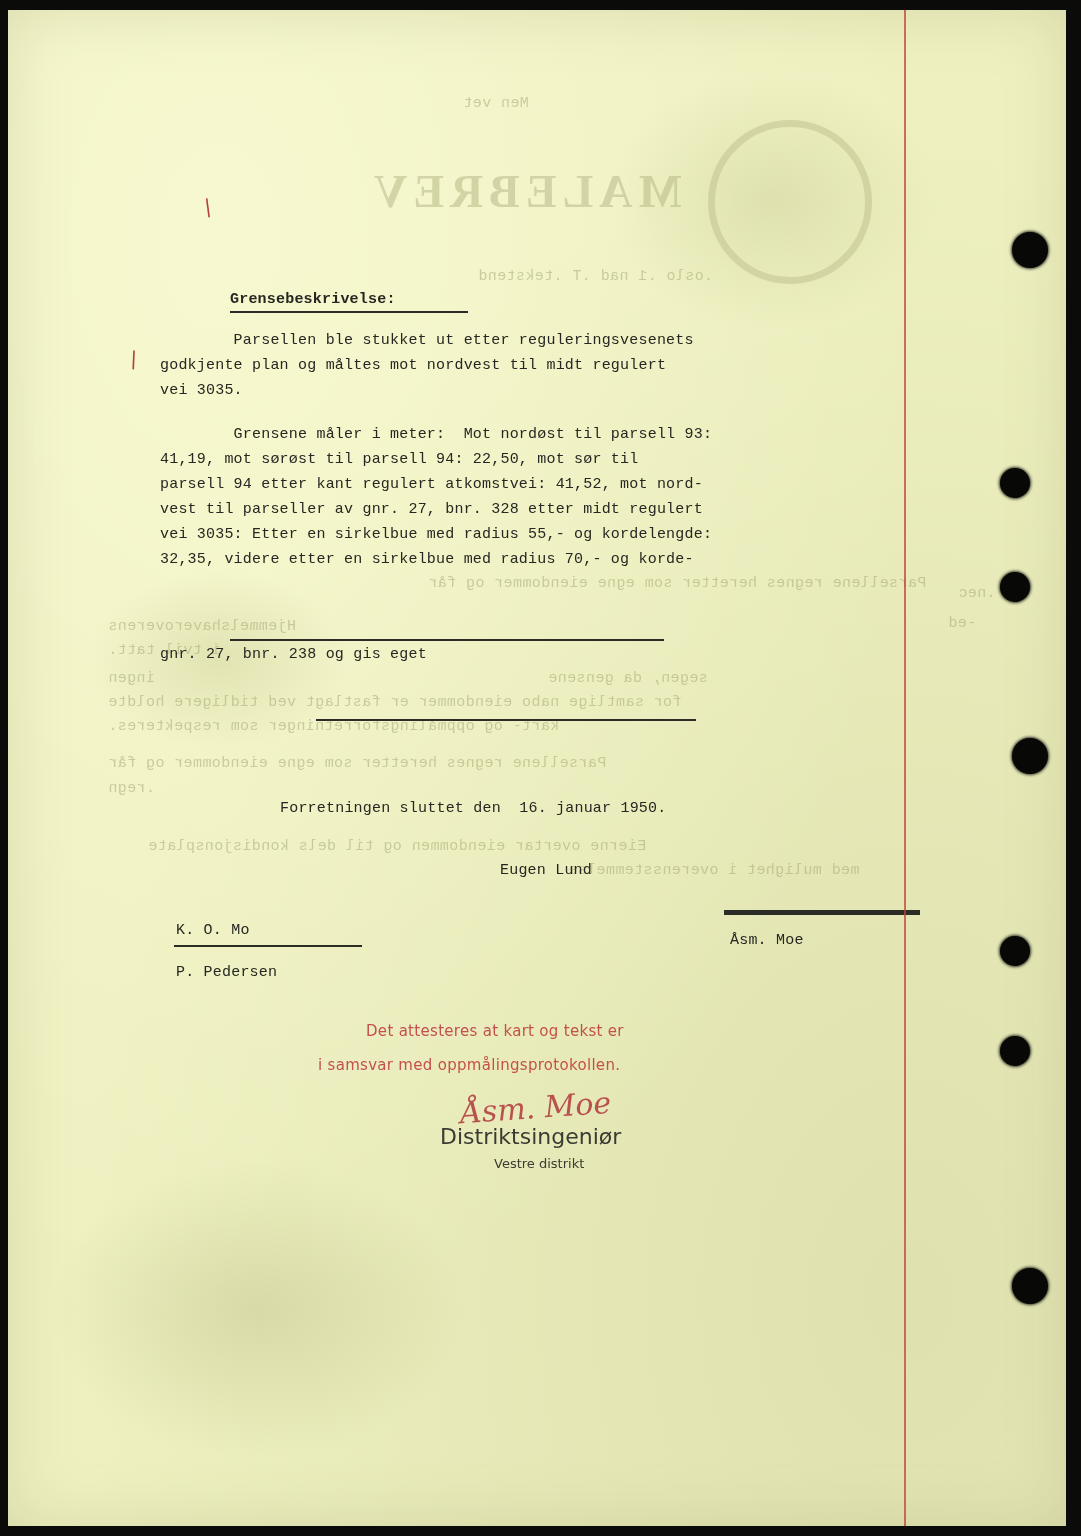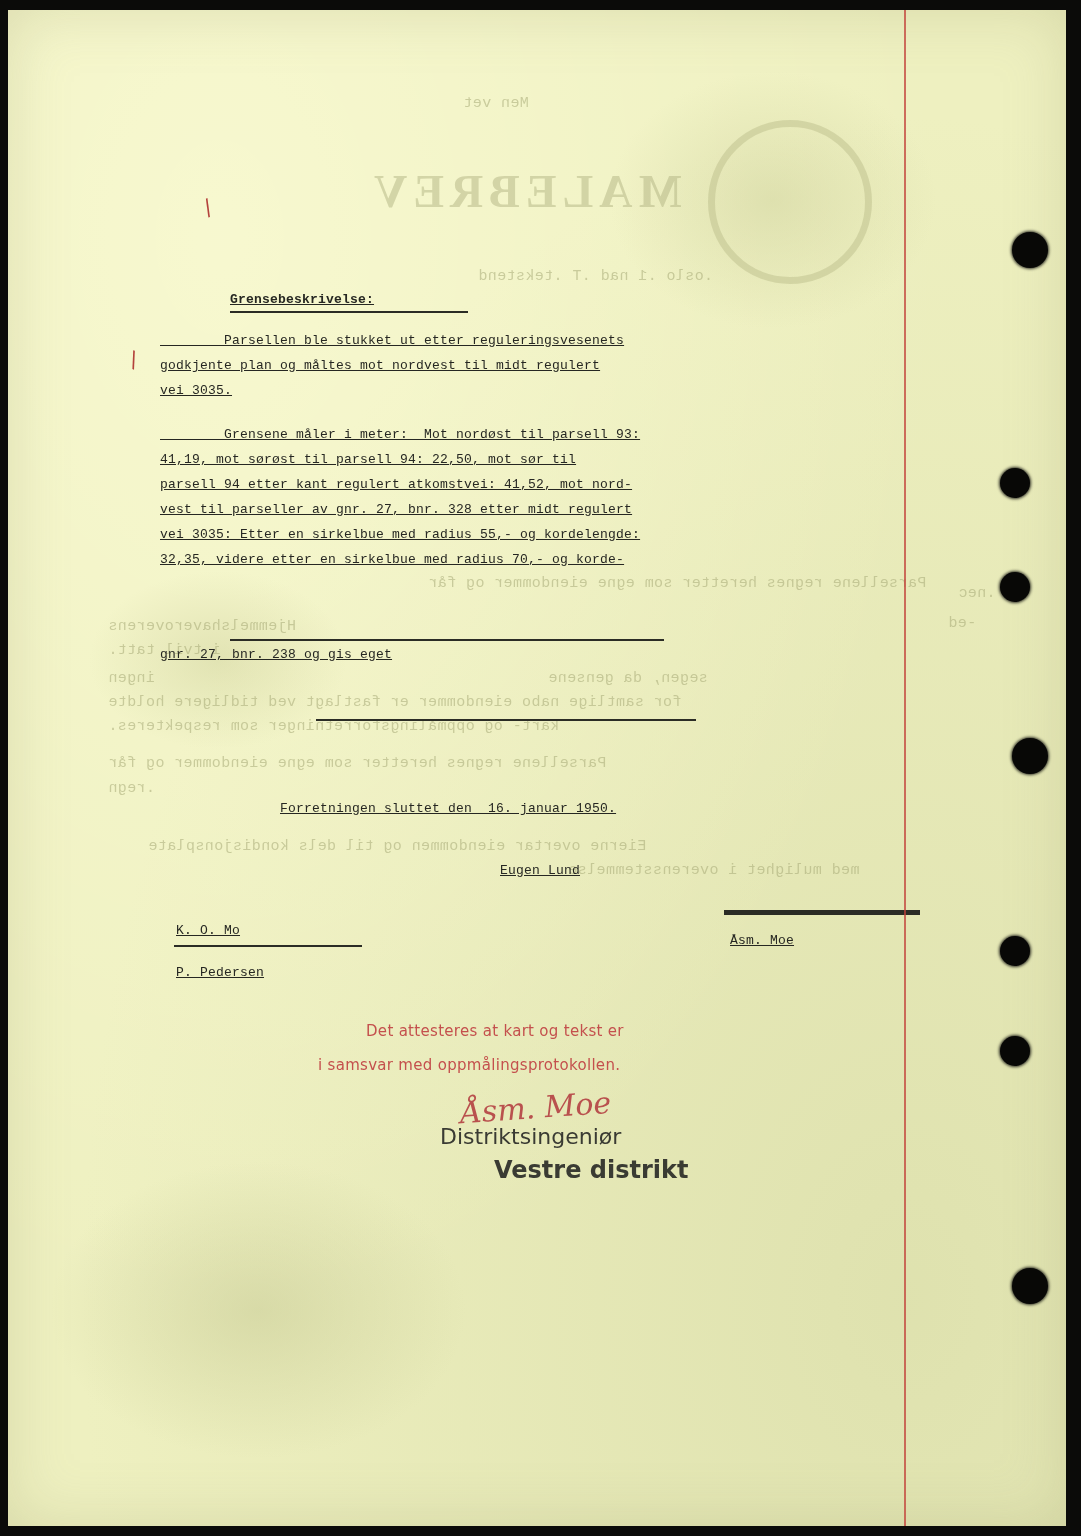--- a/index.html
+++ b/index.html
@@ -96,25 +96,24 @@
     border-radius: 50%;
     opacity: 0.45;
     pointer-events: none;
   }
 
   
   .tw {
     position: absolute;
     font-family: "Liberation Mono", "DejaVu Sans Mono", monospace;
     color: #262722;
-    font-size: 13px;
+    font-size: 15px;
     line-height: 25.5px;
     letter-spacing: 0.2px;
     white-space: pre;
-    text-decoration: underline;
   }
   .tw.bold { font-weight: bold; }
 
   .underline-deco {
     position: absolute;
     height: 2px;
     background: #2b2c25;
   }
 
   
@@ -208,21 +207,21 @@
     <div class="underline-deco" style="left:166px; top:935px; width:188px;"></div>
     <div class="tw" style="left:168px; top:950px;">P. Pedersen</div>
 
     <div class="underline-deco" style="left:716px; top:900px; width:196px; height:5px; background:repeating-linear-gradient(90deg,#2b2c25 0 14px, #2b2c25 14px 18px);"></div>
     <div class="tw" style="left:722px; top:918px;">Åsm. Moe</div>
 
     <div class="redstamp line" style="left:358px; top:1012px;">Det attesteres at kart og tekst er</div>
     <div class="redstamp line" style="left:310px; top:1046px;">i samsvar med oppmålingsprotokollen.</div>
     <div class="redsig" style="left:452px; top:1080px; font-size:30px; transform:rotate(-4deg);">Åsm. Moe</div>
     <div class="red-title" style="left:432px; top:1114px; font-size:22px;">Distriktsingeniør</div>
-    <div class="red-title" style="left:486px; top:1146px; font-size:24px; font-weight:bold;">Vestre distrikt</div>
+    <div class="red-title" style="left:486px; top:1146px; font-size:13px; font-weight:normal;">Vestre distrikt</div>
 
     <div id="margin-rule"></div>
 
   </div>
 
   <div class="punch-hole" style="top:232px;"></div>
   <div class="punch-hole" style="top:468px; width:30px; height:30px; left:1000px;"></div>
   <div class="punch-hole" style="top:572px; width:30px; height:30px; left:1000px;"></div>
   <div class="punch-hole" style="top:738px;"></div>
   <div class="punch-hole" style="top:936px; width:30px; height:30px; left:1000px;"></div>

